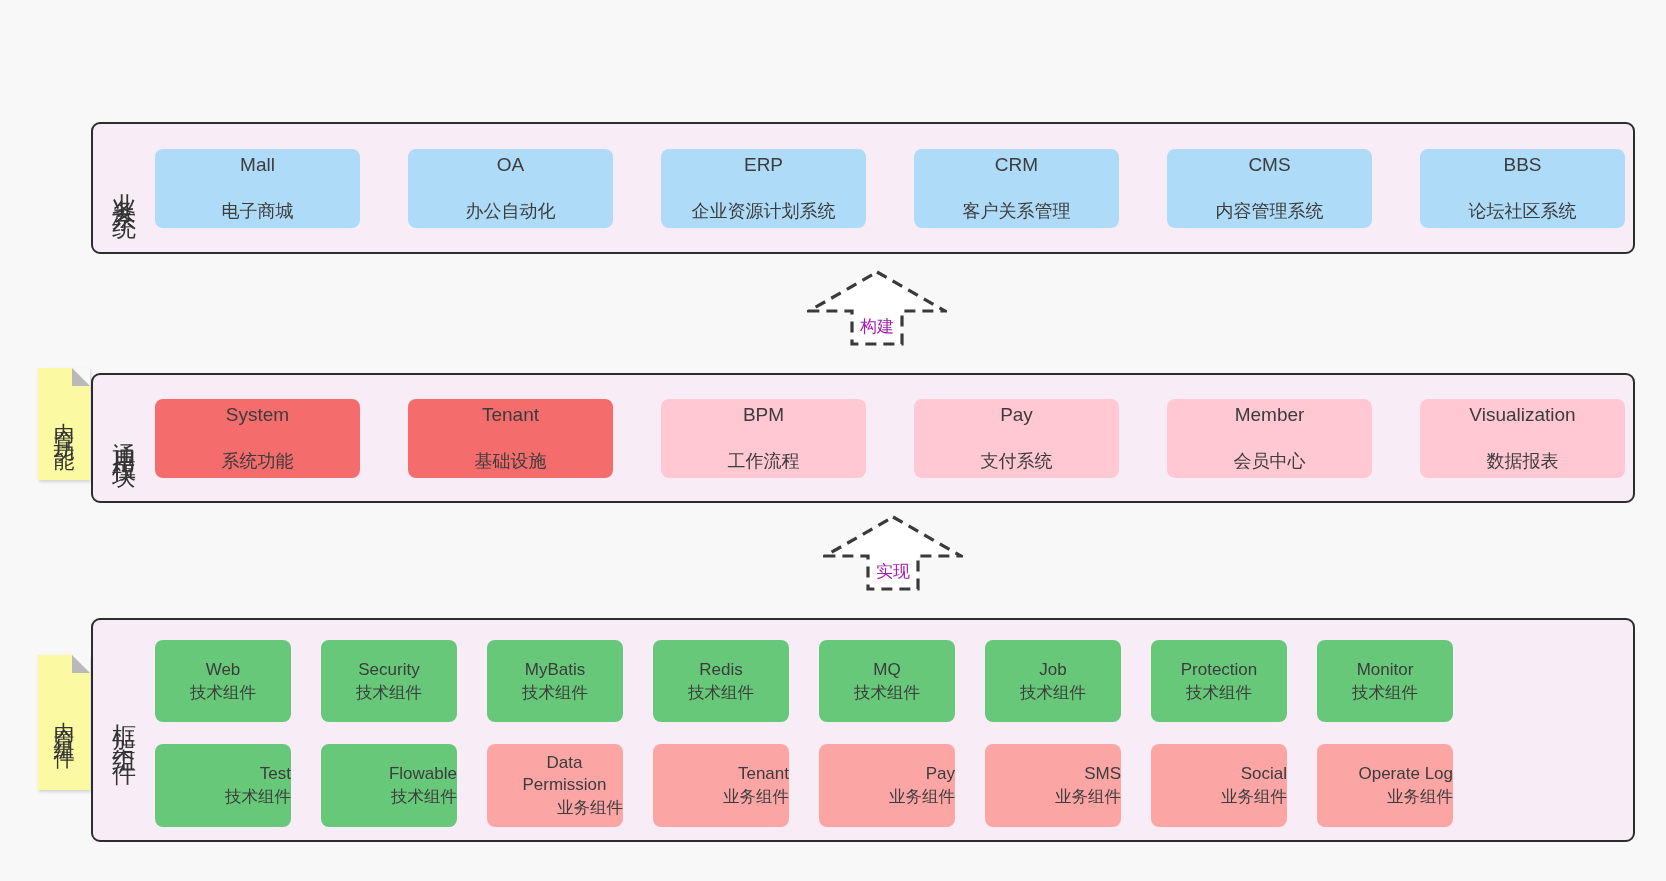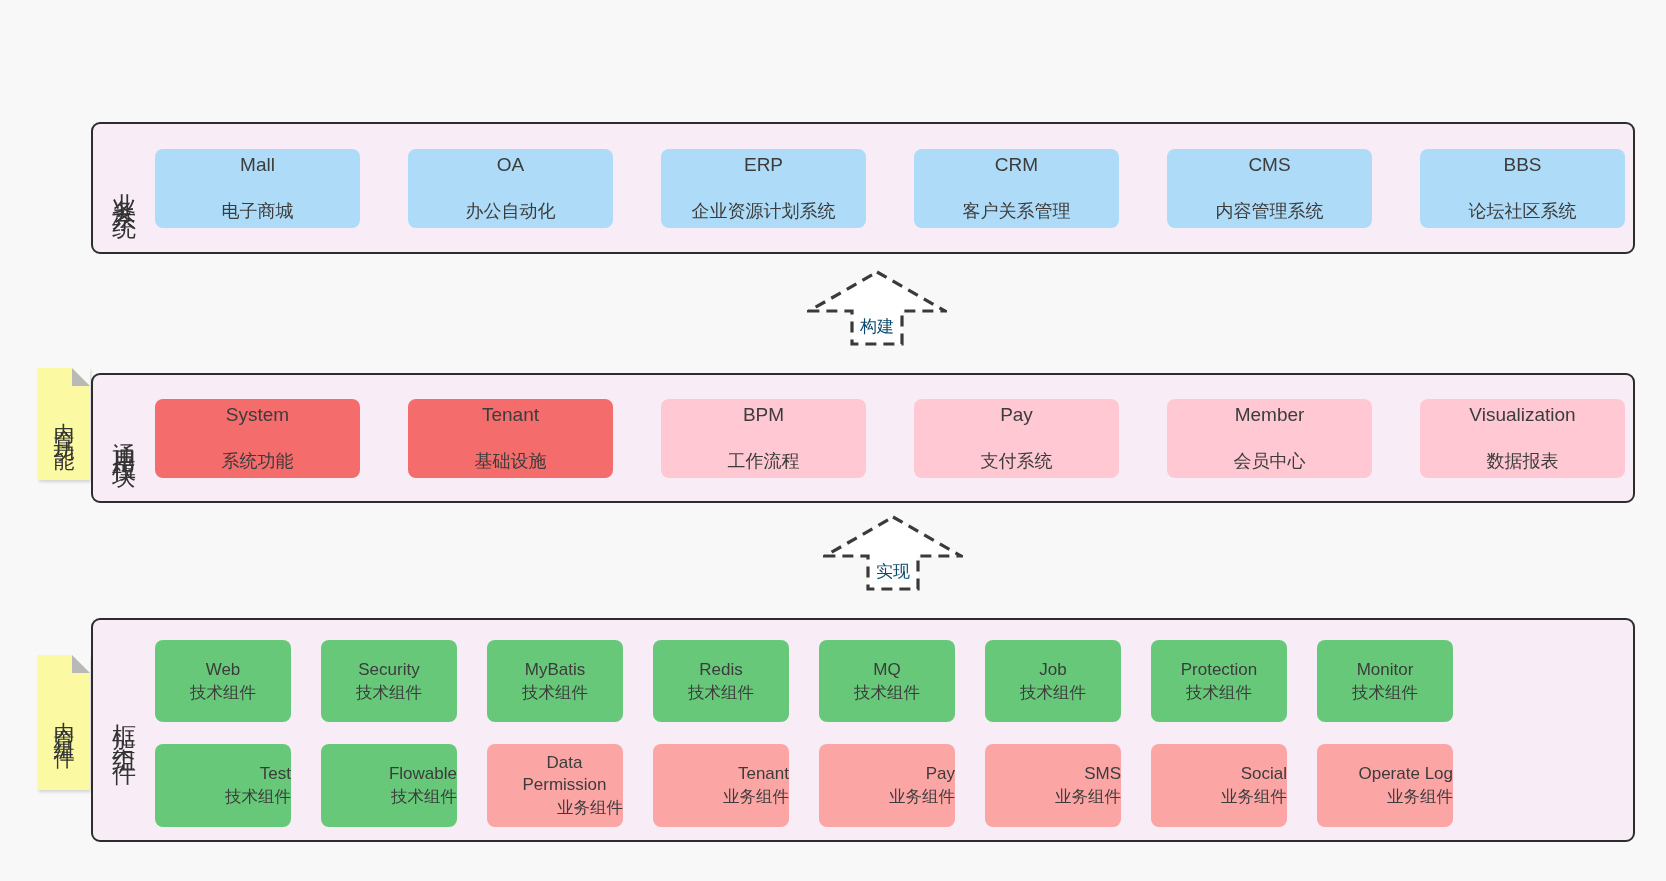--- a/index.html
+++ b/index.html
@@ -69,21 +69,21 @@
   .fold .cut  { position:absolute; inset:0; background:#f8f8f8; clip-path:polygon(0 0,100% 0,100% 100%); }
   .fold .flap { position:absolute; inset:0; background:#b9b9b9; clip-path:polygon(0 0,100% 100%,0 100%); }
 
   
   .arrow { position:absolute; width:140px; height:76px; }
   #arrow-build     { left:807px; top:270px; }
   #arrow-implement { left:823px; top:515px;text-align:right; }
   .arrow svg { position:absolute; inset:0; width:100%; height:100%; }
   .arrow-label {
     position:absolute; left:50%; top:45px; transform:translateX(-50%);
-    background:#ffffff; padding:0 2px; font-size:17px; color:#0c4a6e; white-space:nowrap;
+    background:#ffffff; padding:0 2px; font-size:17px; color:#a21caf; white-space:nowrap;
   }
 </style>
 </head>
 <body>
 
 <div class="stage">
 
   <section class="band" id="band-business">
     <div class="band-label">业务系统</div>
     <div class="boxes">

